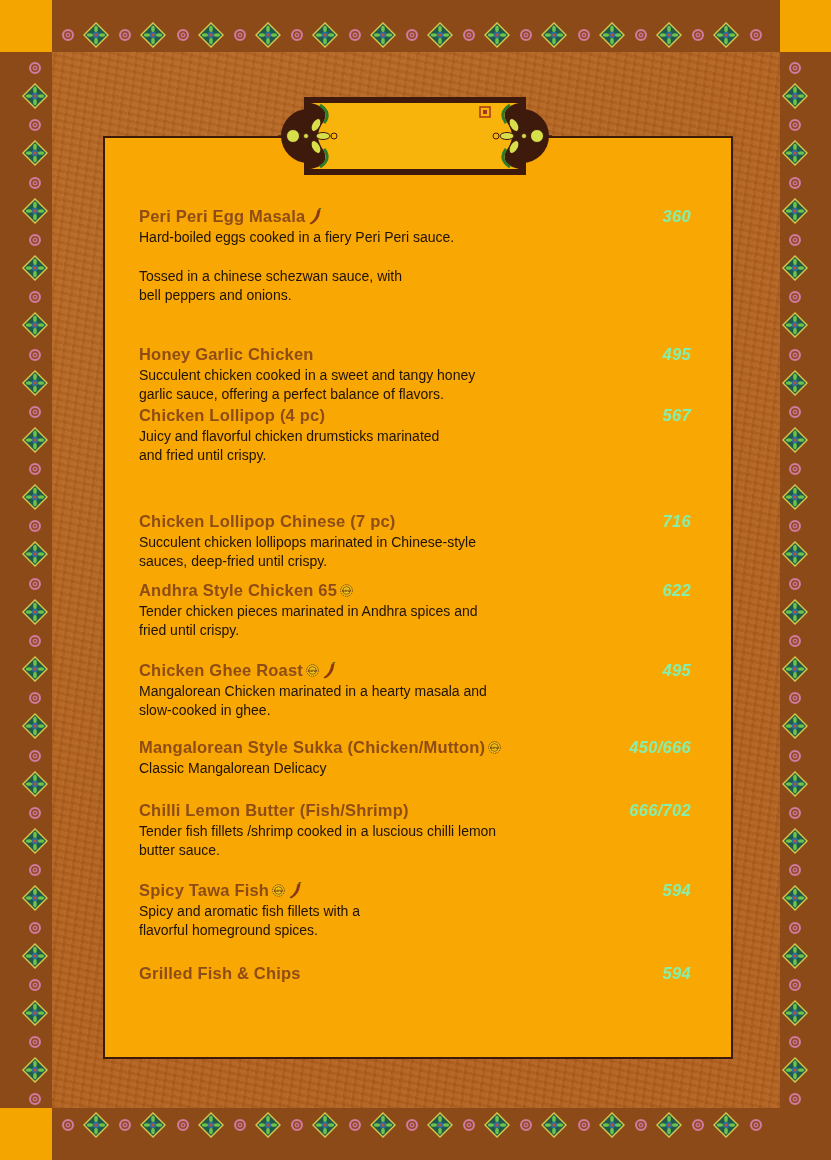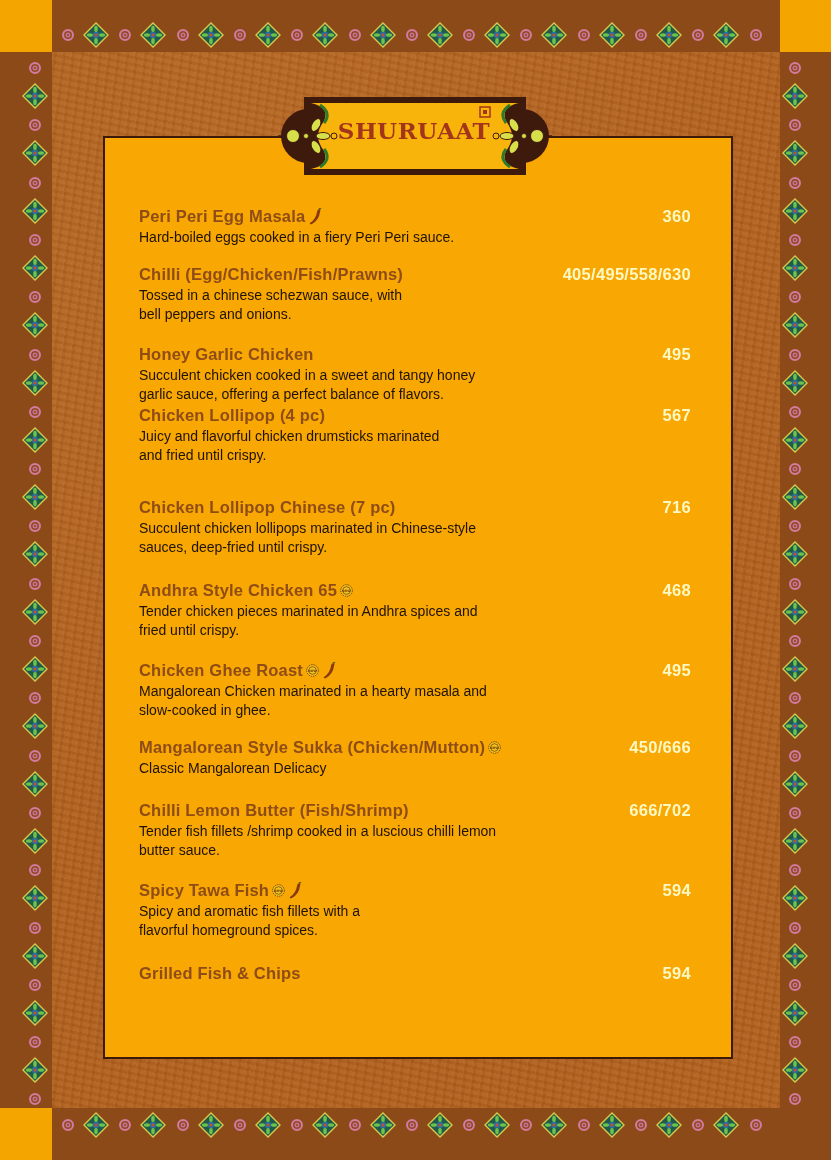--- a/index.html
+++ b/index.html
@@ -44,21 +44,21 @@
 
   .item { position: absolute; left: 139px; width: 552px; }
   .item-head { display: flex; justify-content: space-between; align-items: center; }
   .item-name {
     font-family: "Liberation Sans", sans-serif; font-weight: bold;
     font-size: 16.5px; color: #8e4c16; letter-spacing: 0.2px;
     display: flex; align-items: center;
   }
   .item-price {
     font-family: "Liberation Sans", sans-serif; font-weight: bold;
-    font-size: 16.5px; color: #fef9c3; letter-spacing: 0.3px;
+    font-size: 16.5px; color: #86efac; letter-spacing: 0.3px; font-style: italic;
   }
   .item-desc {
     font-family: "Liberation Sans", sans-serif; font-size: 14px;
     color: #1f1206; line-height: 19px; margin-top: 2px; white-space: pre-line;
   }
   .icon-inline { display: inline-block; vertical-align: middle; margin-left: 3px; }
 </style>
 </head>
 <body>
 
@@ -838,44 +838,37 @@
     <circle cx="259" cy="41" r="6.5" fill="#d7df4a" stroke="#3e1a0c" stroke-width="1"></circle>
     <ellipse cx="236" cy="30" rx="4" ry="7" transform="rotate(-30 236 30)" fill="#d7df4a" stroke="#3e1a0c" stroke-width="1"></ellipse>
     <ellipse cx="236" cy="52" rx="4" ry="7" transform="rotate(30 236 52)" fill="#d7df4a" stroke="#3e1a0c" stroke-width="1"></ellipse>
     <ellipse cx="229" cy="41" rx="7" ry="3.5" fill="#d7df4a" stroke="#3e1a0c" stroke-width="1"></ellipse>
     <circle cx="246" cy="41" r="2.5" fill="#d7df4a" stroke="#3e1a0c" stroke-width="0.8"></circle>
     <circle cx="218" cy="41" r="3" fill="none" stroke="#3e1a0c" stroke-width="1"></circle>
 
     <rect x="202" y="12" width="10" height="10" fill="none" stroke="#a3361a" stroke-width="1.5"></rect>
     <rect x="205" y="15" width="4" height="4" fill="#a3361a"></rect>
   </svg>
-  <div class="badge-title">SHURUAAT</div>
 </div>
 
 <div id="items">
     <div class="item" style="top: 207px;">
     <div class="item-head">
       <span class="item-name">
         <span>Peri Peri Egg Masala</span>
           <svg class="icon-inline" width="14" height="18" viewBox="0 0 14 18">
       <path d="M11 1 Q13 1 12 4 Q11 12 4 16 Q1 17 2 15 Q8 11 9 4 Q9 2 11 1 Z" fill="#8a3a12"></path>
       <path d="M11 1 Q12 0 13 1" stroke="#4a6a1a" stroke-width="1.2" fill="none"></path>
     </svg>
       </span>
       <span class="item-price">360</span>
     </div>
     <div class="item-desc">Hard-boiled eggs cooked in a fiery Peri Peri sauce.</div>
     </div>
     <div class="item" style="top: 265px;">
-    <div class="item-head">
-      <span class="item-name">
-        <span>Chilli (Egg/Chicken/Fish/Prawns)</span>
-      </span>
-      <span class="item-price">405/495/558/630</span>
-    </div>
     <div class="item-desc">Tossed in a chinese schezwan sauce, with
 bell peppers and onions.</div>
     </div>
     <div class="item" style="top: 345px;">
     <div class="item-head">
       <span class="item-name">
         <span>Honey Garlic Chicken</span>
       </span>
       <span class="item-price">495</span>
     </div>
@@ -885,41 +878,41 @@
     <div class="item" style="top: 406px;">
     <div class="item-head">
       <span class="item-name">
         <span>Chicken Lollipop (4 pc)</span>
       </span>
       <span class="item-price">567</span>
     </div>
     <div class="item-desc">Juicy and flavorful chicken drumsticks marinated
 and fried until crispy.</div>
     </div>
-    <div class="item" style="top: 498px;">
+    <div class="item" style="top: 512px;">
     <div class="item-head">
       <span class="item-name">
         <span>Chicken Lollipop Chinese (7 pc)</span>
       </span>
       <span class="item-price">716</span>
     </div>
     <div class="item-desc">Succulent chicken lollipops marinated in Chinese-style
 sauces, deep-fried until crispy.</div>
     </div>
     <div class="item" style="top: 581px;">
     <div class="item-head">
       <span class="item-name">
         <span>Andhra Style Chicken 65</span>
           <svg class="icon-inline" width="13" height="13" viewBox="0 0 13 13">
       <circle cx="6.5" cy="6.5" r="5.8" fill="#f3c21a" stroke="#6a3a10" stroke-width="0.9" stroke-dasharray="1.4 0.9"></circle>
       <circle cx="6.5" cy="6.5" r="3.8" fill="none" stroke="#6a3a10" stroke-width="0.7"></circle>
       <text x="6.5" y="7.8" font-size="3.2" text-anchor="middle" fill="#6a3a10" font-family="DejaVu Sans, sans-serif" font-weight="bold">NEW</text>
     </svg>
       </span>
-      <span class="item-price">468</span>
+      <span class="item-price">622</span>
     </div>
     <div class="item-desc">Tender chicken pieces marinated in Andhra spices and
 fried until crispy.</div>
     </div>
     <div class="item" style="top: 661px;">
     <div class="item-head">
       <span class="item-name">
         <span>Chicken Ghee Roast</span>
           <svg class="icon-inline" width="13" height="13" viewBox="0 0 13 13">
       <circle cx="6.5" cy="6.5" r="5.8" fill="#f3c21a" stroke="#6a3a10" stroke-width="0.9" stroke-dasharray="1.4 0.9"></circle>

